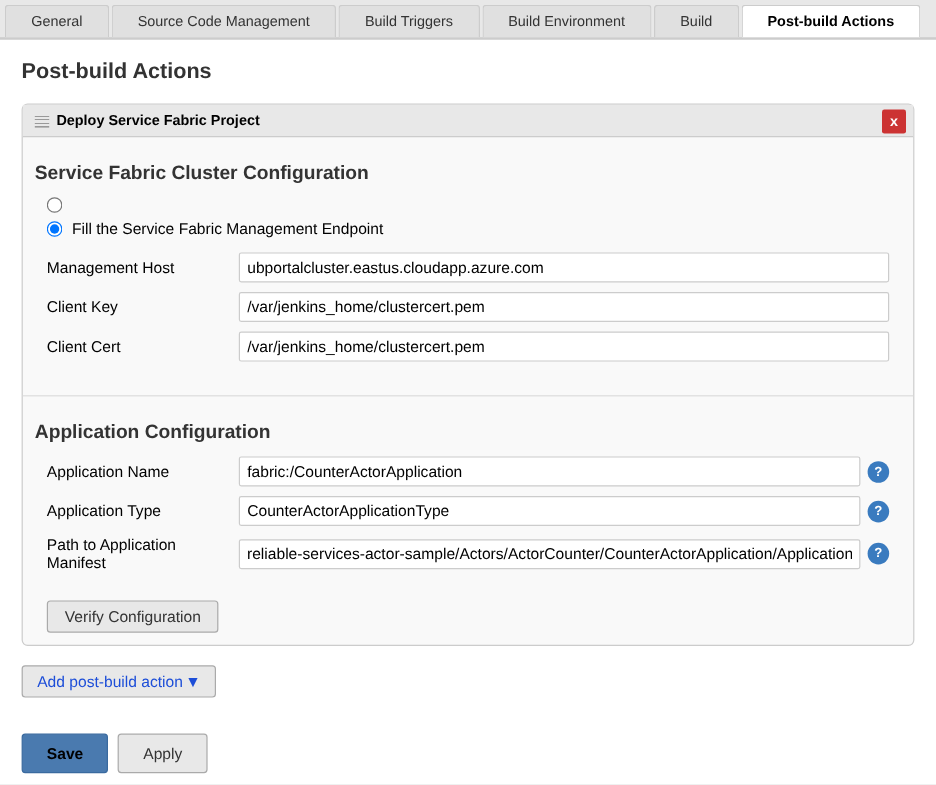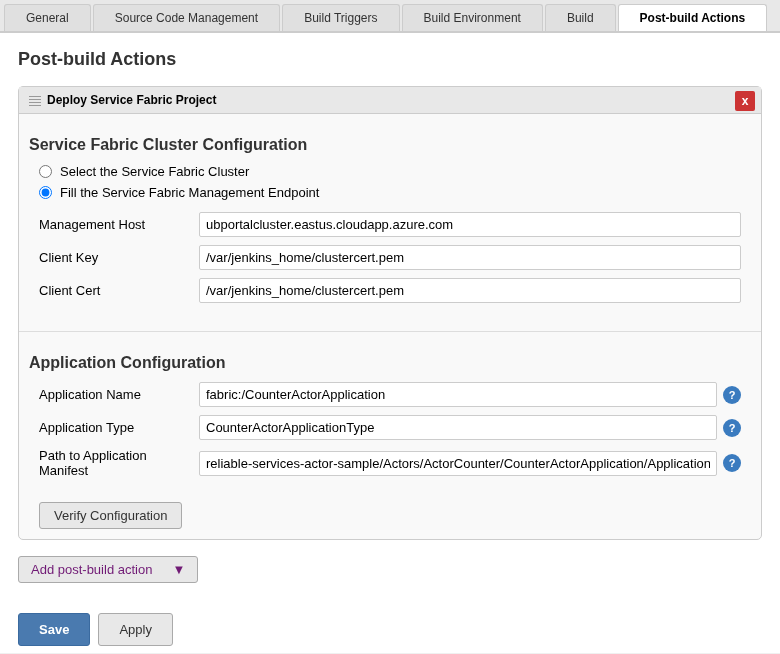--- a/index.html
+++ b/index.html
@@ -197,36 +197,36 @@
     }
 
     
     .add-action-btn {
       background: #e8e8e8;
       border: 1px solid #aaa;
       padding: 5px 12px;
       border-radius: 3px;
       cursor: pointer;
       font-size: 13px;
-      color: #701a75;
+      color: #1d4ed8;
       display: inline-flex;
       align-items: center;
-      gap: 20px;
+      gap: 2px;
       margin-bottom: 20px;
     }
 
     
     .bottom-bar {
       display: flex;
       gap: 8px;
       padding: 10px 0;
     }
     .btn-save {
       background: #4a7aaf;
-      color: #ffffff;
+      color: #000000;
       border: 1px solid #3a6a9f;
       padding: 8px 20px;
       border-radius: 3px;
       cursor: pointer;
       font-size: 13px;
       font-weight: bold;
     }
     .btn-apply {
       background: #e8e8e8;
       color: #333;
@@ -264,21 +264,20 @@
       <span>Deploy Service Fabric Project</span>
     </div>
     <button class="close-btn">x</button>
 
     <div class="inner-section">
       <div class="section-title">Service Fabric Cluster Configuration</div>
 
       <div class="radio-group">
         <div class="radio-option">
           <input type="radio" name="cluster_option" id="radio1" style="">
-          <label for="radio1">Select the Service Fabric Cluster</label>
         </div>
         <div class="radio-option">
           <input type="radio" name="cluster_option" id="radio2" checked="" style="">
           <label for="radio2">Fill the Service Fabric Management Endpoint</label>
         </div>
       </div>
 
       <div class="form-section">
         <div class="form-row">
           <span class="form-label">Management Host</span>

